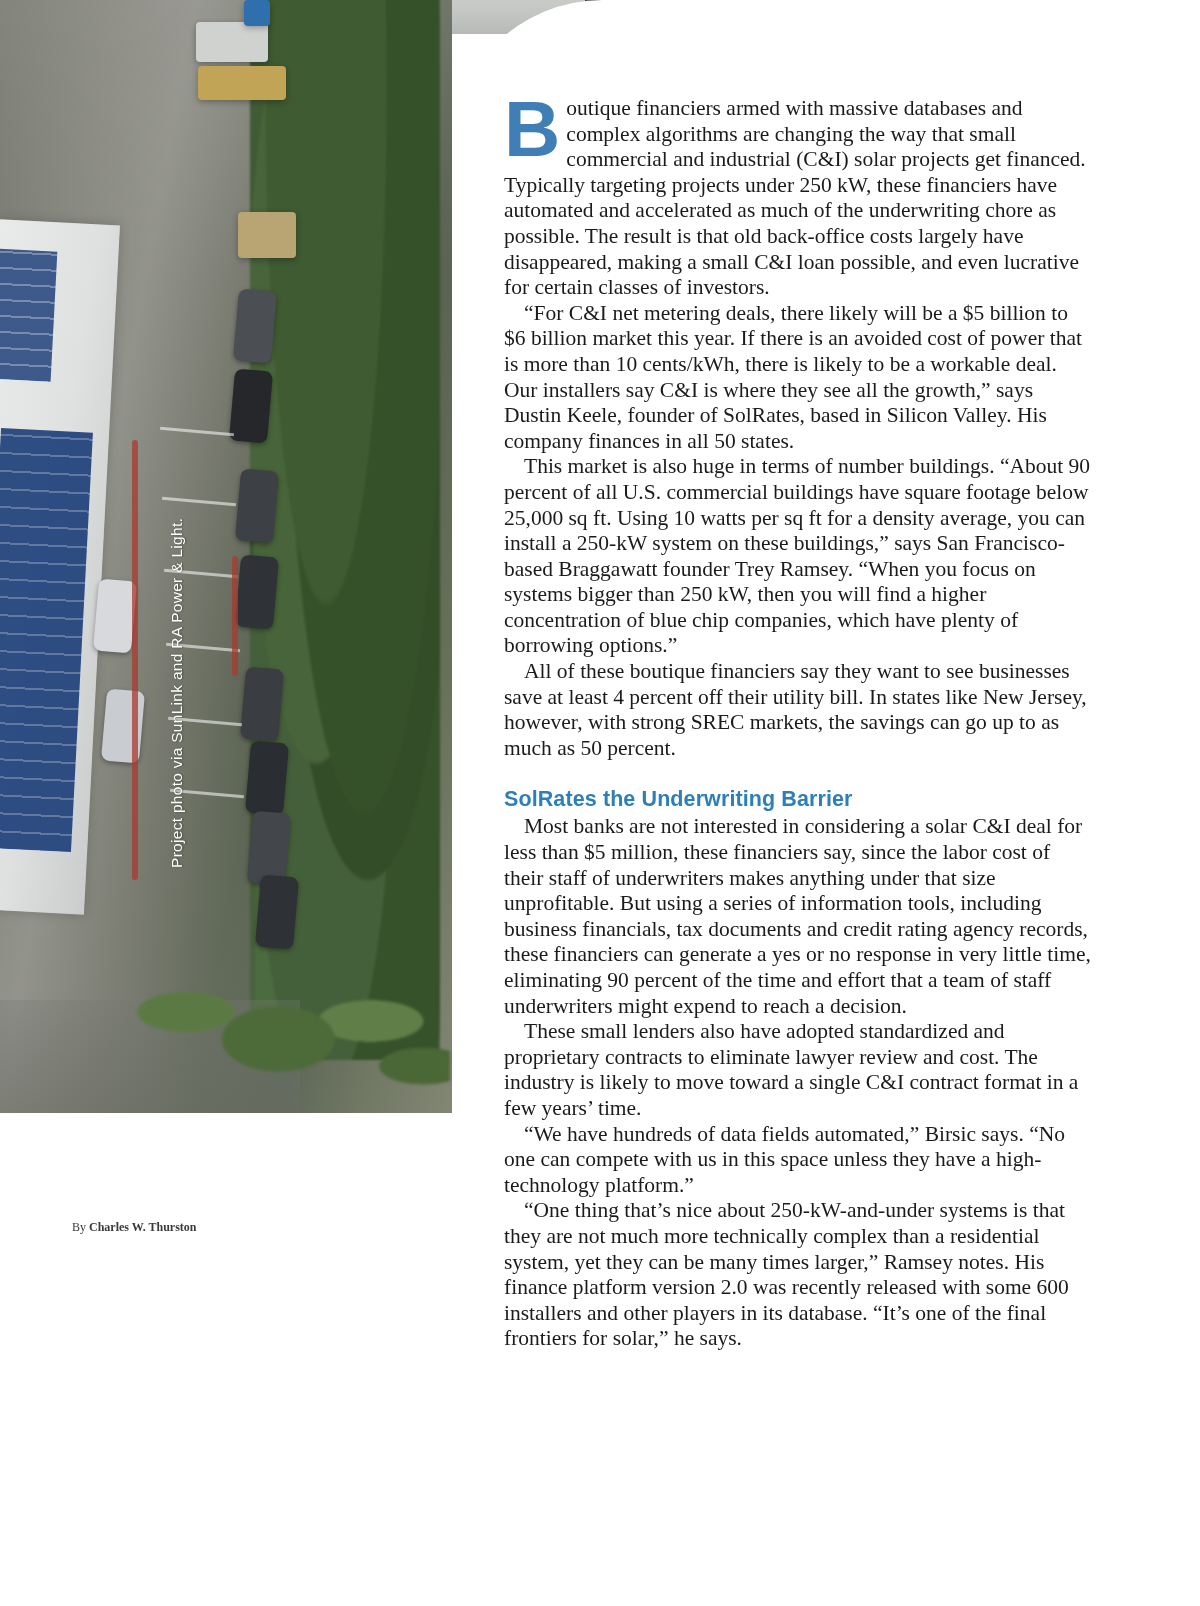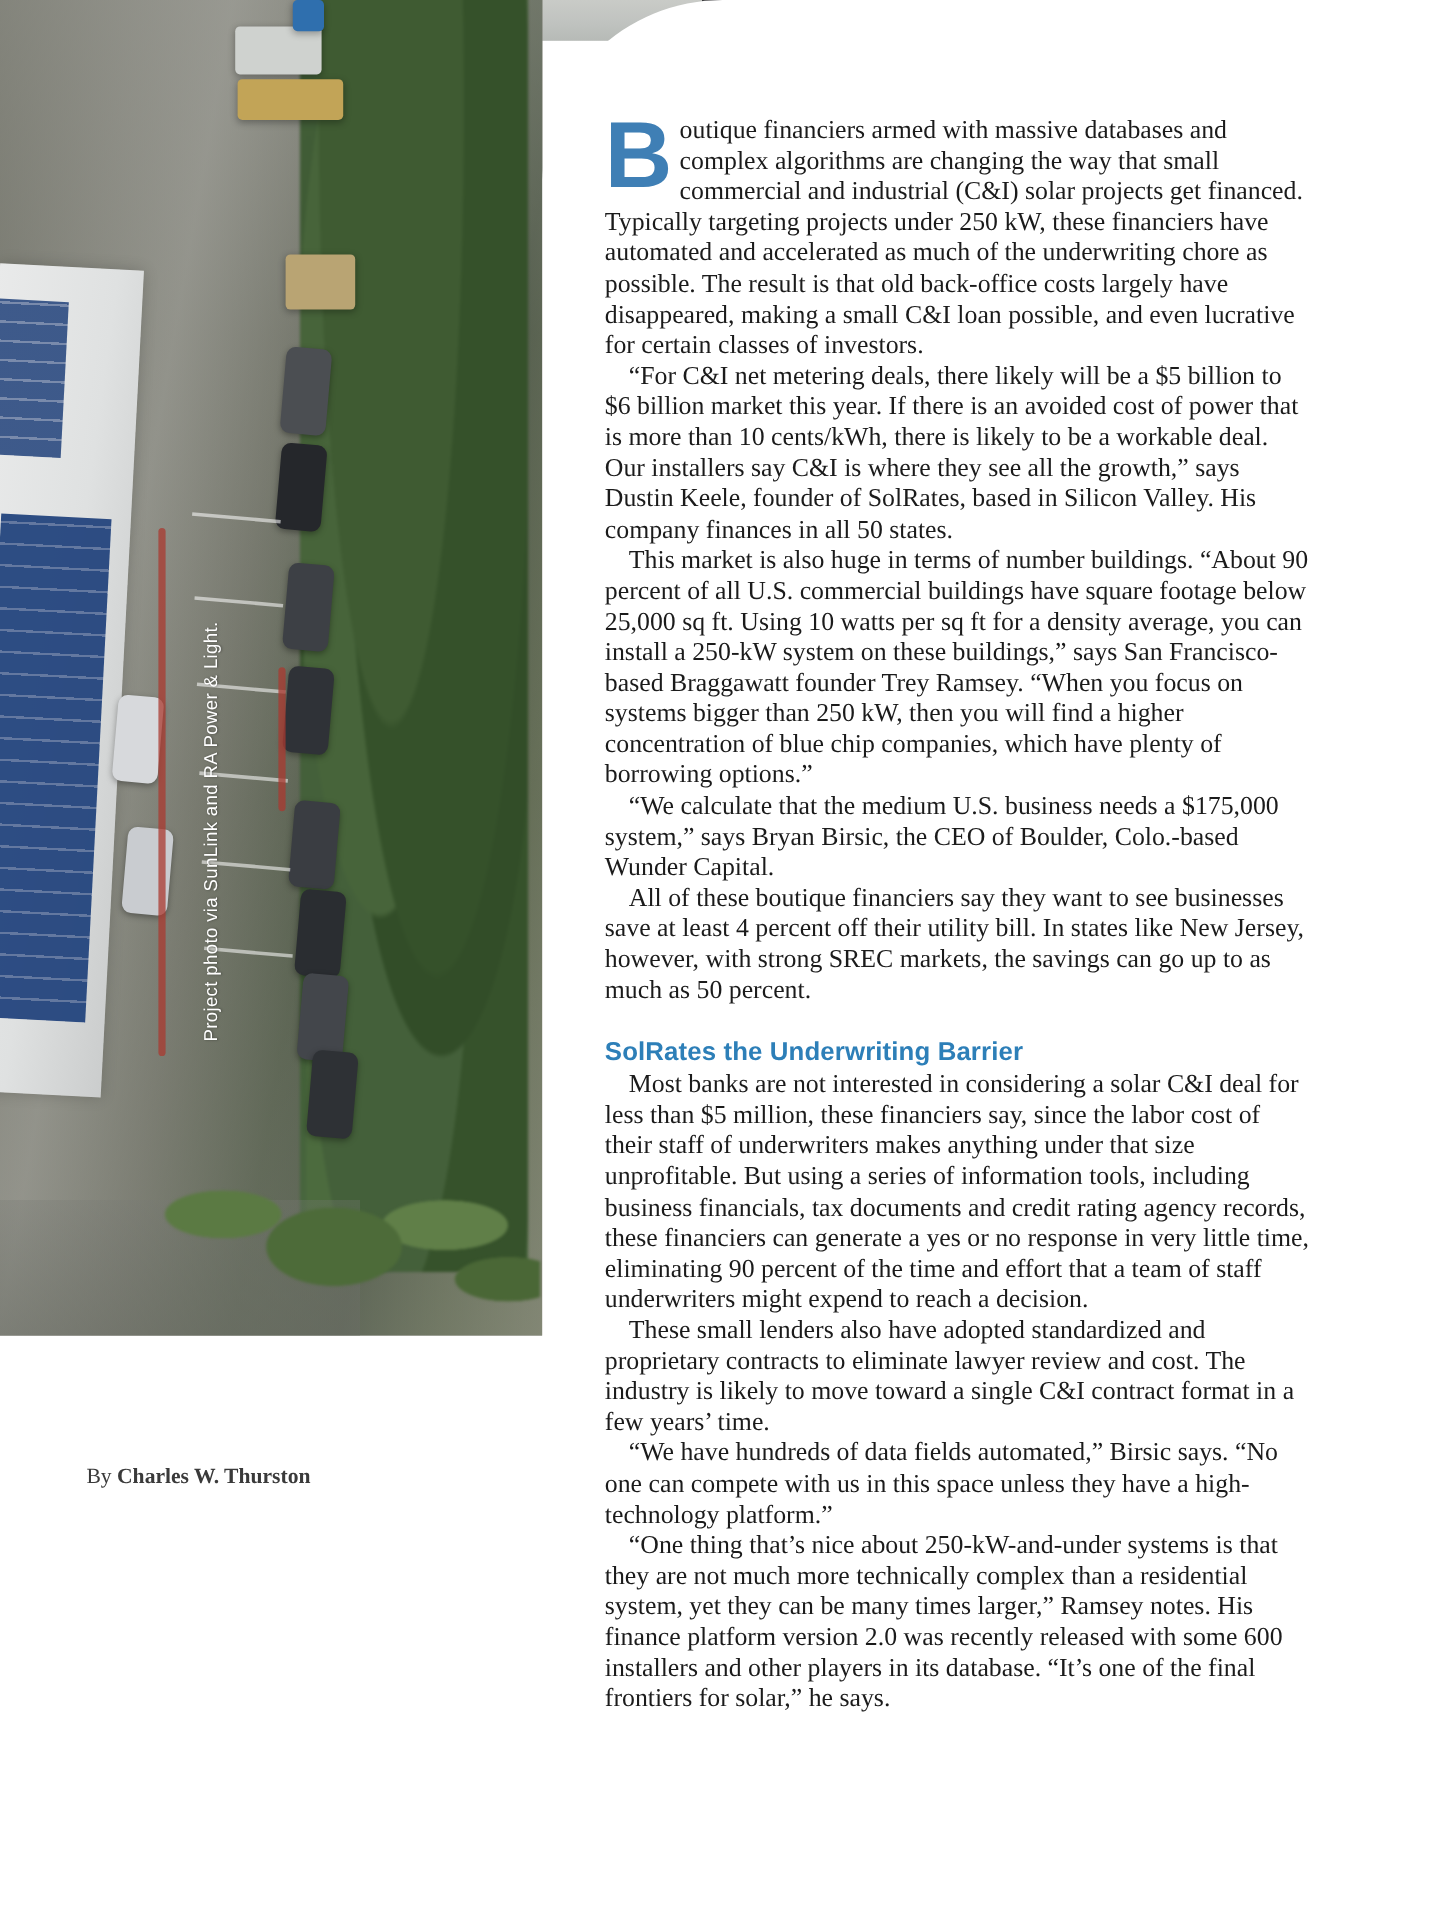--- a/index.html
+++ b/index.html
@@ -202,21 +202,21 @@
     font-family: "Liberation Sans", sans-serif;
     font-size: 31px;
     line-height: 52px;
     color: #6f7276;
     font-weight: 400;
     margin: 0;
   }
   #byline {
     margin-top: 28px;
     font-family: "Liberation Serif", serif;
-    font-size: 18px;
+    font-size: 12px;
     color: #3a3a3a;
   }
   #byline .by { font-weight: 400; }
   #byline .name { font-weight: 700; }
 
   
   #photo-credit {
     position: absolute;
     left: 168px; top: 488px;
     z-index: 11;
@@ -283,21 +283,20 @@
 <div id="photo-credit">Project photo via SunLink and RA Power &amp; Light.</div>
 
 <div id="page-panel"></div>
 
 <div id="article">
   <p class="para first">
     <span class="dropcap">B</span><span>outique financiers armed with massive databases and complex algorithms are changing the way that small commercial and industrial (C&amp;I) solar projects get financed. Typically targeting projects under 250 kW, these financiers have automated and accelerated as much of the underwriting chore as possible. The result is that old back-office costs largely have disappeared, making a small C&amp;I loan possible, and even lucrative for certain classes of investors.</span>
   </p>
   <p class="para">“For C&amp;I net metering deals, there likely will be a $5 billion to $6 billion market this year. If there is an avoided cost of power that is more than 10 cents/kWh, there is likely to be a workable deal. Our installers say C&amp;I is where they see all the growth,” says Dustin Keele, founder of SolRates, based in Silicon Valley. His company finances in all 50 states.</p>
   <p class="para">This market is also huge in terms of number buildings. “About 90 percent of all U.S. commercial buildings have square footage below 25,000 sq ft. Using 10 watts per sq ft for a density average, you can install a 250-kW system on these buildings,” says San Francisco-based Braggawatt founder Trey Ramsey. “When you focus on systems bigger than 250 kW, then you will find a higher concentration of blue chip companies, which have plenty of borrowing options.”</p>
-  <p class="para">“We calculate that the medium U.S. business needs a $175,000 system,” says Bryan Birsic, the CEO of Boulder, Colo.-based Wunder Capital.</p>
   <p class="para">All of these boutique financiers say they want to see businesses save at least 4 percent off their utility bill. In states like New Jersey, however, with strong SREC markets, the savings can go up to as much as 50 percent.</p>
 
   <h2 class="subhead">SolRates the Underwriting Barrier</h2>
 
   <p class="para">Most banks are not interested in considering a solar C&amp;I deal for less than $5 million, these financiers say, since the labor cost of their staff of underwriters makes anything under that size unprofitable. But using a series of information tools, including business financials, tax documents and credit rating agency records, these financiers can generate a yes or no response in very little time, eliminating 90 percent of the time and effort that a team of staff underwriters might expend to reach a decision.</p>
   <p class="para">These small lenders also have adopted standardized and proprietary contracts to eliminate lawyer review and cost. The industry is likely to move toward a single C&amp;I contract format in a few years’ time.</p>
   <p class="para">“We have hundreds of data fields automated,” Birsic says. “No one can compete with us in this space unless they have a high-technology platform.”</p>
   <p class="para">“One thing that’s nice about 250-kW-and-under systems is that they are not much more technically complex than a residential system, yet they can be many times larger,” Ramsey notes. His finance platform version 2.0 was recently released with some 600 installers and other players in its database. “It’s one of the final frontiers for solar,” he says.</p>
 </div>
 

